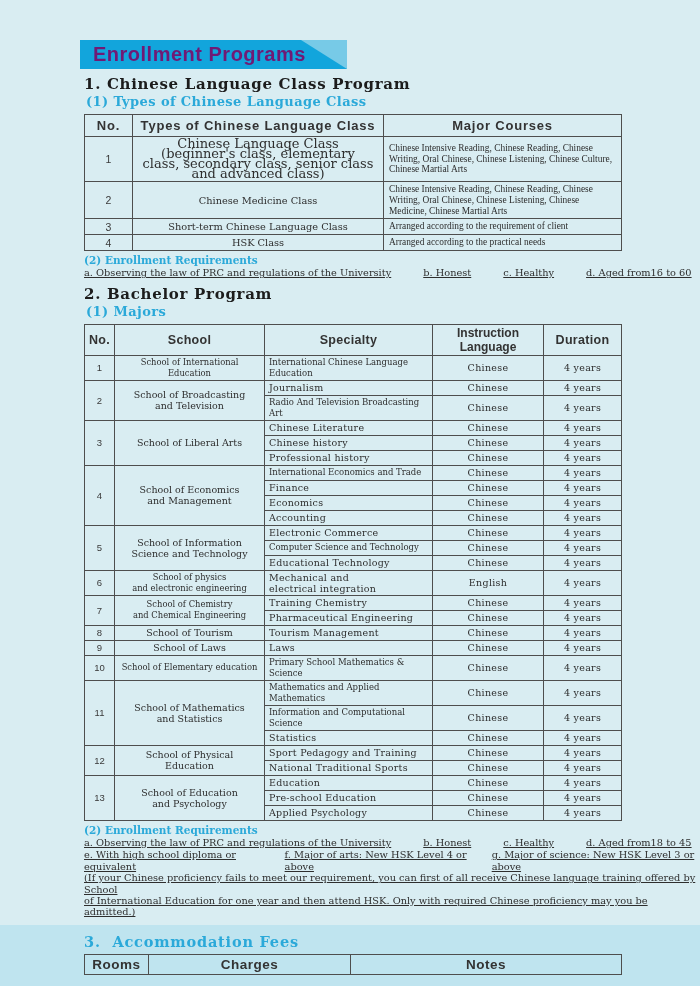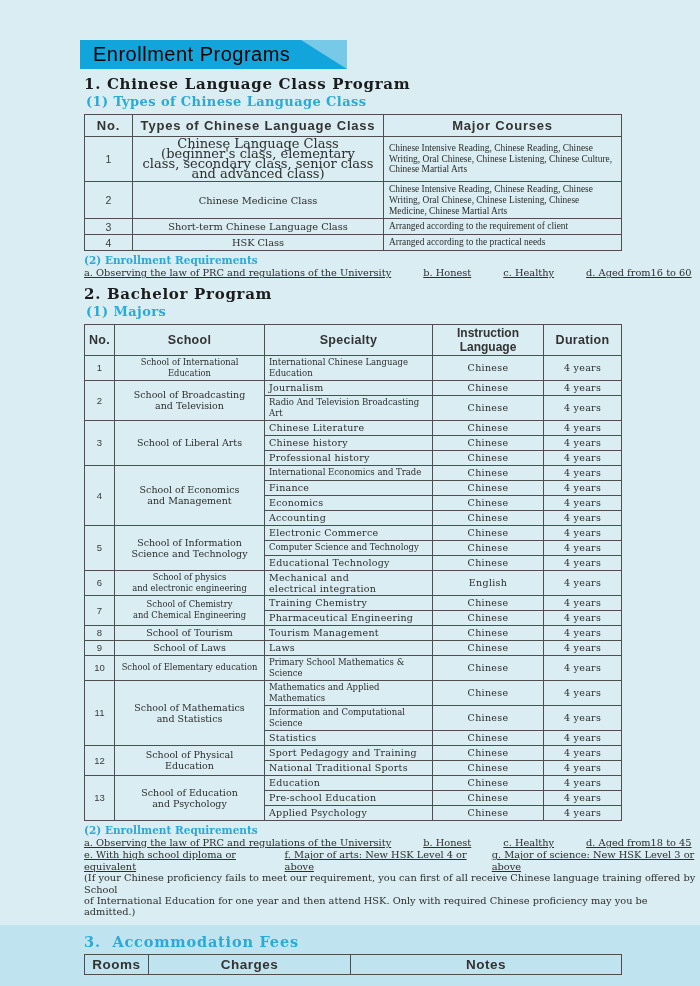--- a/index.html
+++ b/index.html
@@ -11,37 +11,37 @@
     font-family:"DejaVu Serif", serif;
     color:#2e2e2e;
   }
   
   .banner {
     margin:40px 0 0 80px; width:267px; height:29px;
     background:#12a5dc; position:relative;
     display:flex; align-items:center; padding-left:13px;
   }
   .banner-text {
-    font-family:"Liberation Sans", sans-serif; font-weight:normal;
-    color:#000000; font-size:20px; letter-spacing:0.5px; white-space:nowrap;
+    font-family:"Liberation Sans", sans-serif; font-weight:bold;
+    color:#701a75; font-size:20px; letter-spacing:0.5px; white-space:nowrap;
   }
   .banner-tri {
     position:absolute; right:0; top:0; width:46px; height:29px;
     background:#77cae7; clip-path:polygon(0 0, 100% 0, 100% 100%);
   }
   
   .sec-title { margin:6px 16px 0 84px; font-size:15px; font-weight:bold; letter-spacing:0.7px; color:#1c1c1c; }
   .sub-title { margin:1px 0 0 86px; font-size:13px; font-weight:bold; color:#2ba9d9; letter-spacing:0.4px; }
   .req-title { margin:3px 0 0 84px; font-size:10.5px; font-weight:bold; color:#2ba9d9; }
   .band-title { margin:0 0 0 84px; font-size:14.5px; font-weight:bold; color:#2ba9d9; letter-spacing:0.8px; white-space:pre; }
   
   .req-line { margin:1px 0 0 84px; font-size:9.8px; line-height:11.5px; display:flex;text-decoration:underline; }
   .req-line.gap-lg > * + * { margin-left:32px; }
   .req-line.gap-sm > * + * { margin-left:17px; }
-  .req-note { margin:0 4px 0 84px; font-size:9.8px; line-height:11.3px; }
+  .req-note { margin:0 4px 0 84px; font-size:9.8px; line-height:11.3px;text-decoration:underline; }
   
   table { border-collapse:collapse; margin:5px 0 0 84px; width:537px; table-layout:fixed; }
   th, td { border:1px solid #4e4e4e; }
   table { border:1.5px solid #434343; }
   th {
     font-family:"Liberation Sans", sans-serif; font-weight:bold;
     color:#333; text-align:center; padding:2px 0;
   }
   
   .t1 th { font-size:13px; height:22px; letter-spacing:0.8px; }

